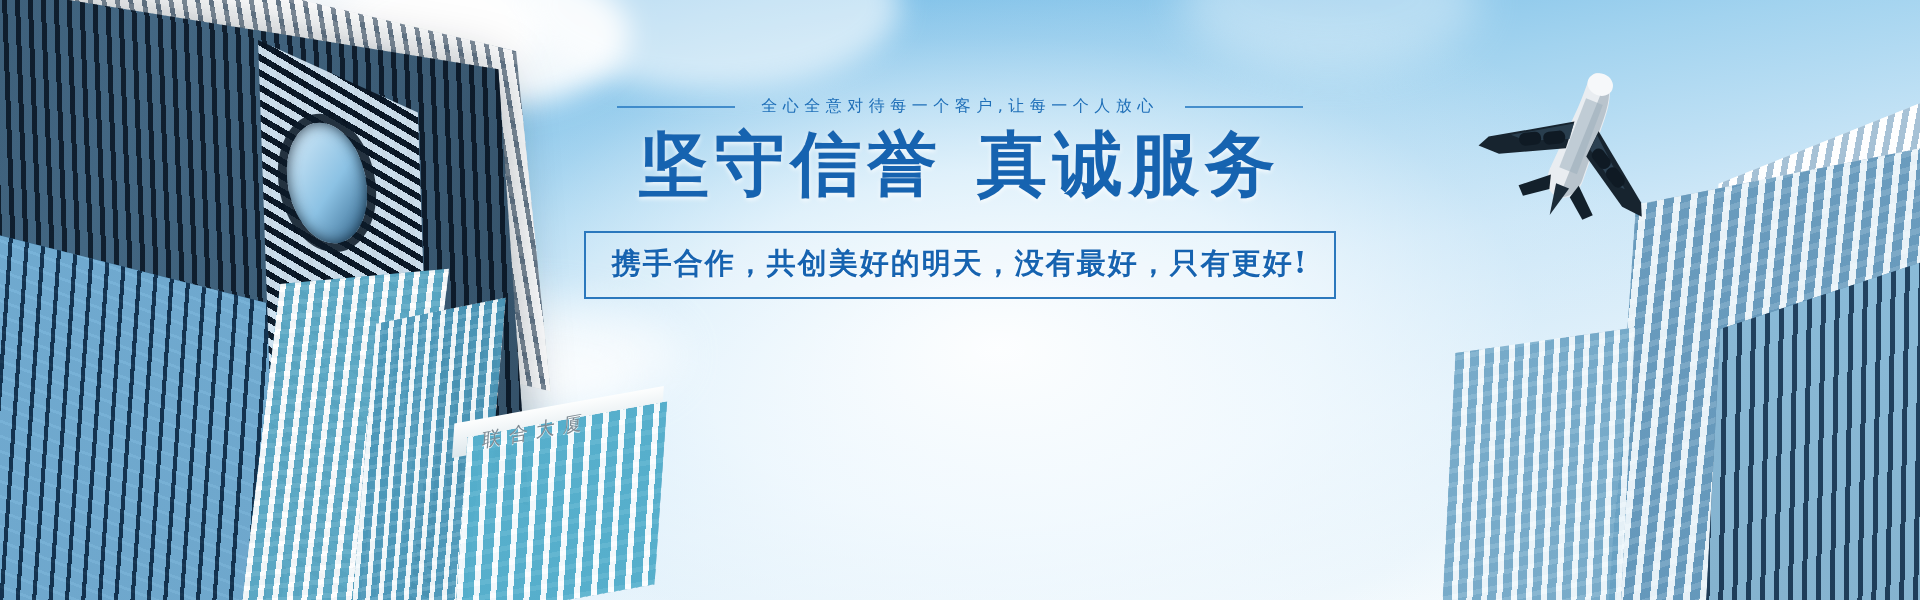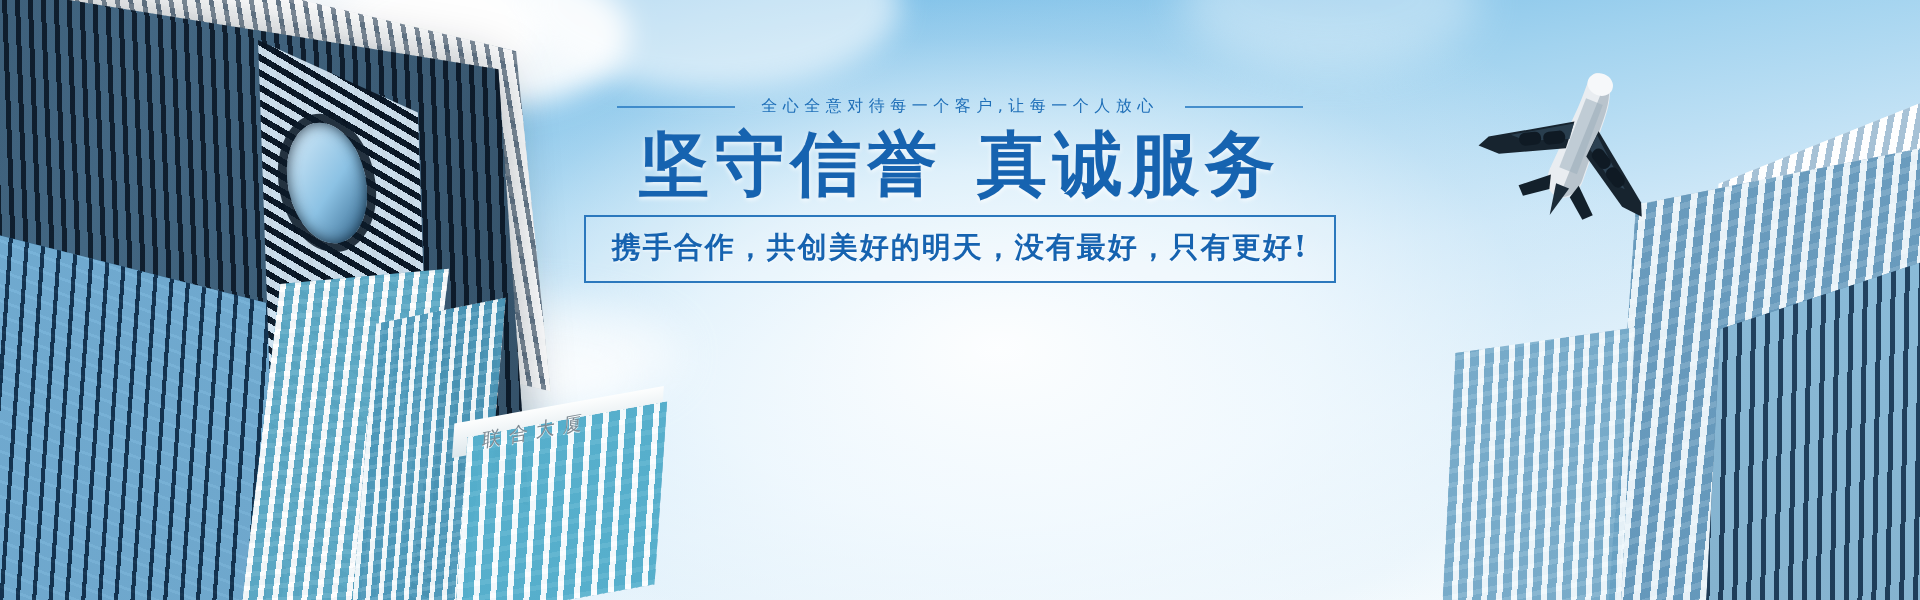--- a/index.html
+++ b/index.html
@@ -166,21 +166,21 @@
   }
   #headline {
     margin-top:8px;
     font-family:"DejaVu Serif", serif; font-weight:bold;
     font-size:70px; line-height:1.12; letter-spacing:6px;
     color:#1663b0; white-space:nowrap;
     text-shadow:0 2px 5px rgba(255,255,255,.85), 0 0 1px rgba(10,60,120,.35);
   }
   #headline .gap { display:inline-block; width:34px; }
   #subtitle-box {
-    margin-top:12px; border:2px solid #2b78bd;
+    margin-top:28px; border:2px solid #2b78bd;
     padding:11px 26px 13px; background:rgba(255,255,255,0.12);
   }
   #subtitle {
     font-family:"DejaVu Serif", serif; font-weight:bold;
     font-size:29px; letter-spacing:2px; color:#1663b0; white-space:nowrap;
     text-shadow:0 1px 3px rgba(255,255,255,.8);
   }
 </style>
 </head>
 <body>

